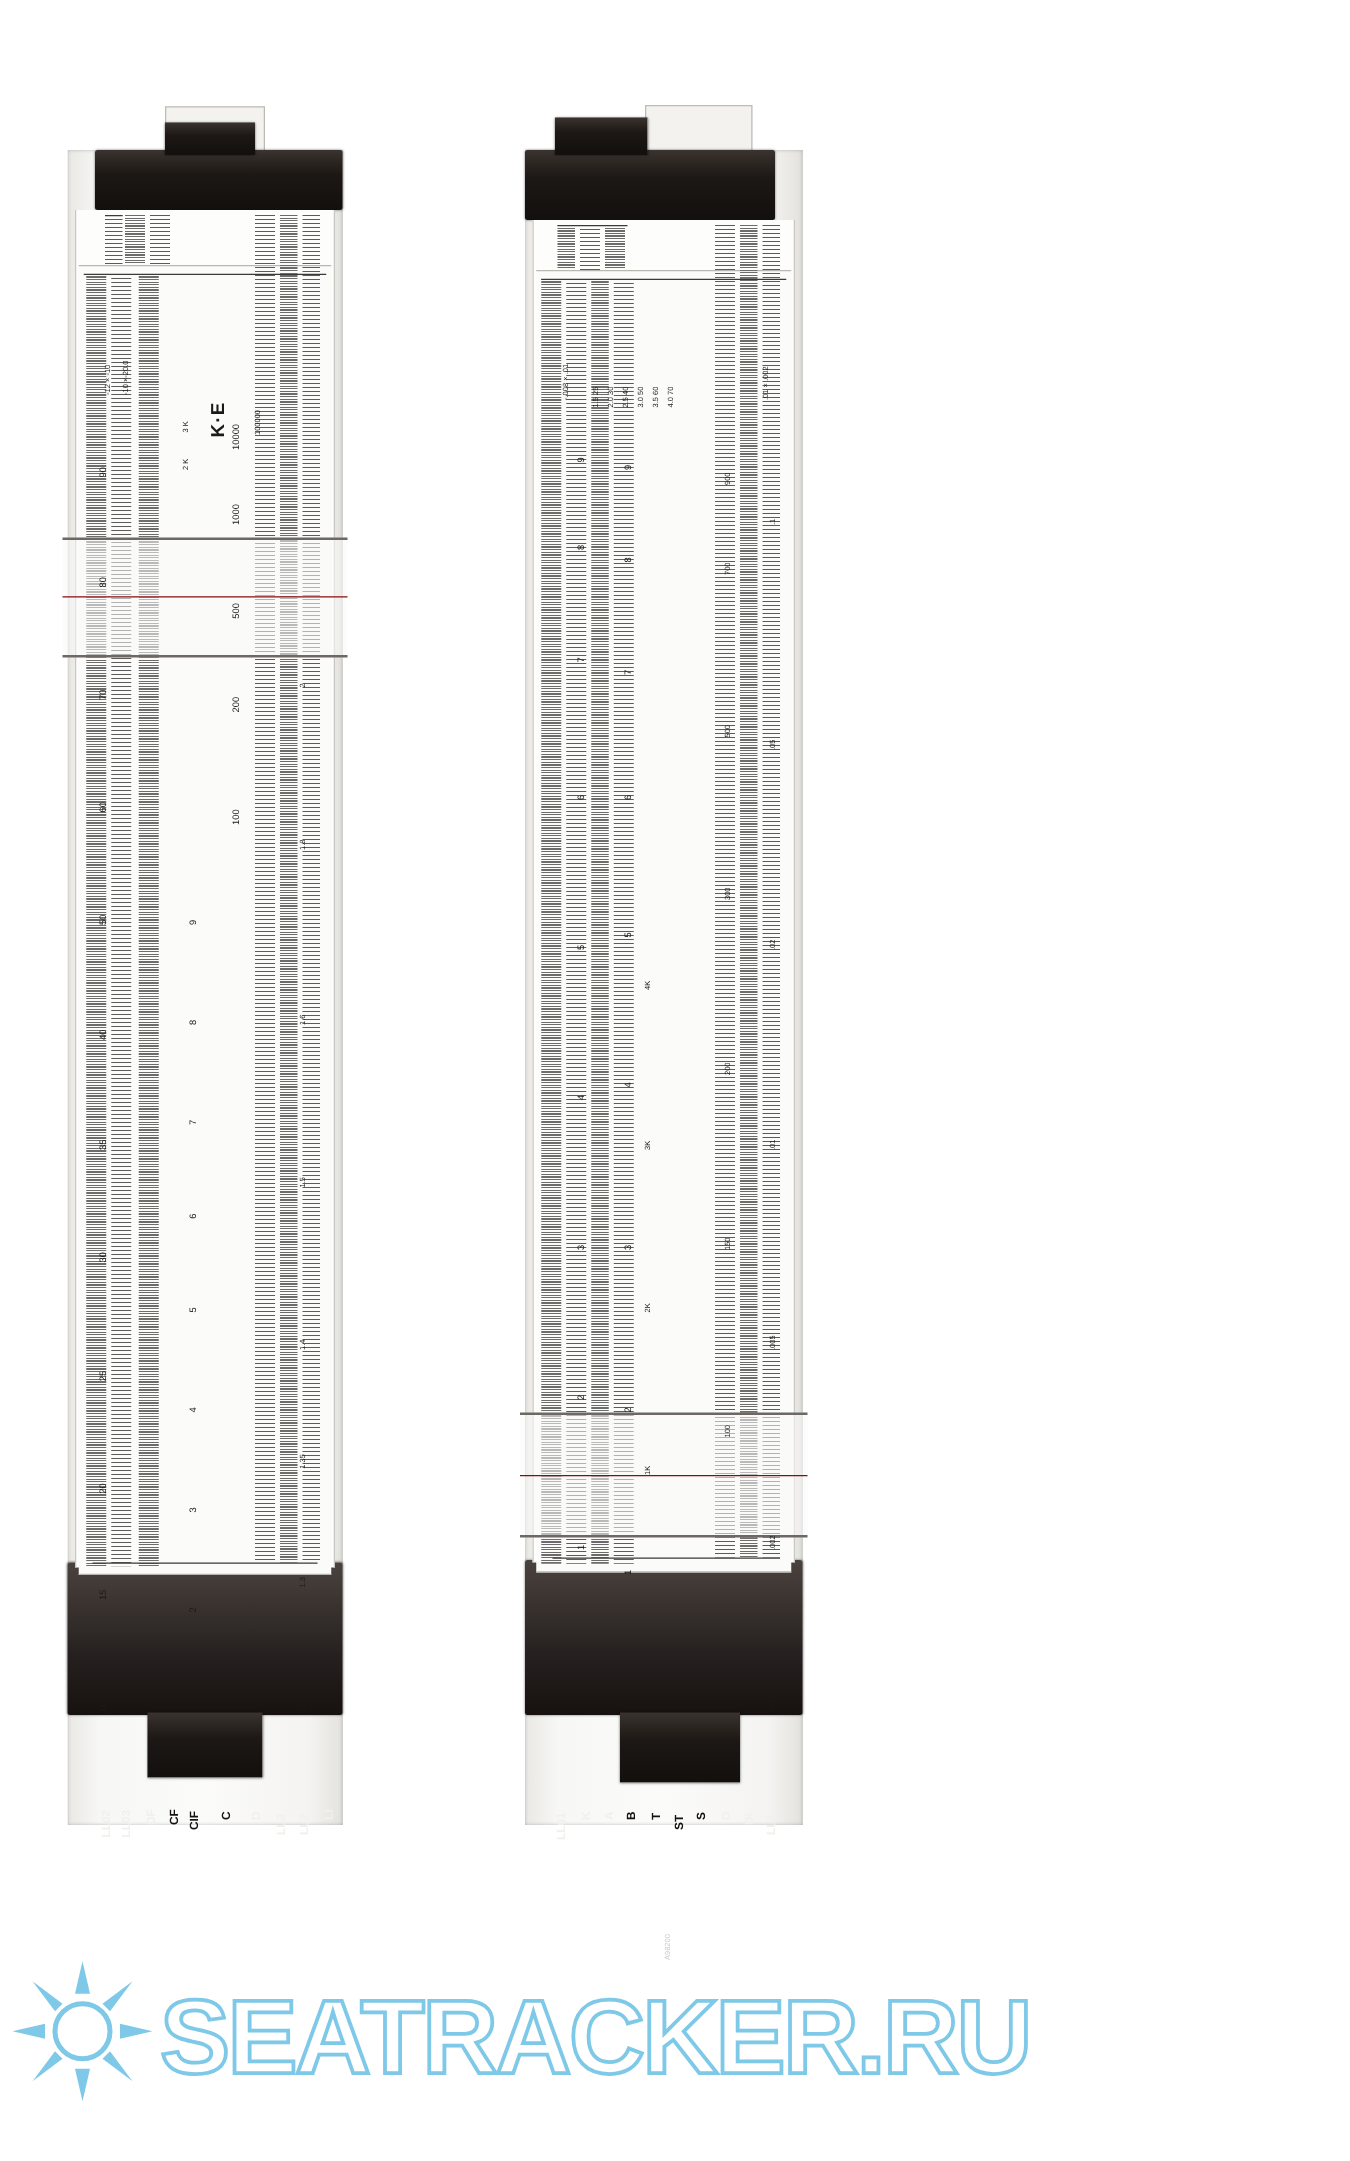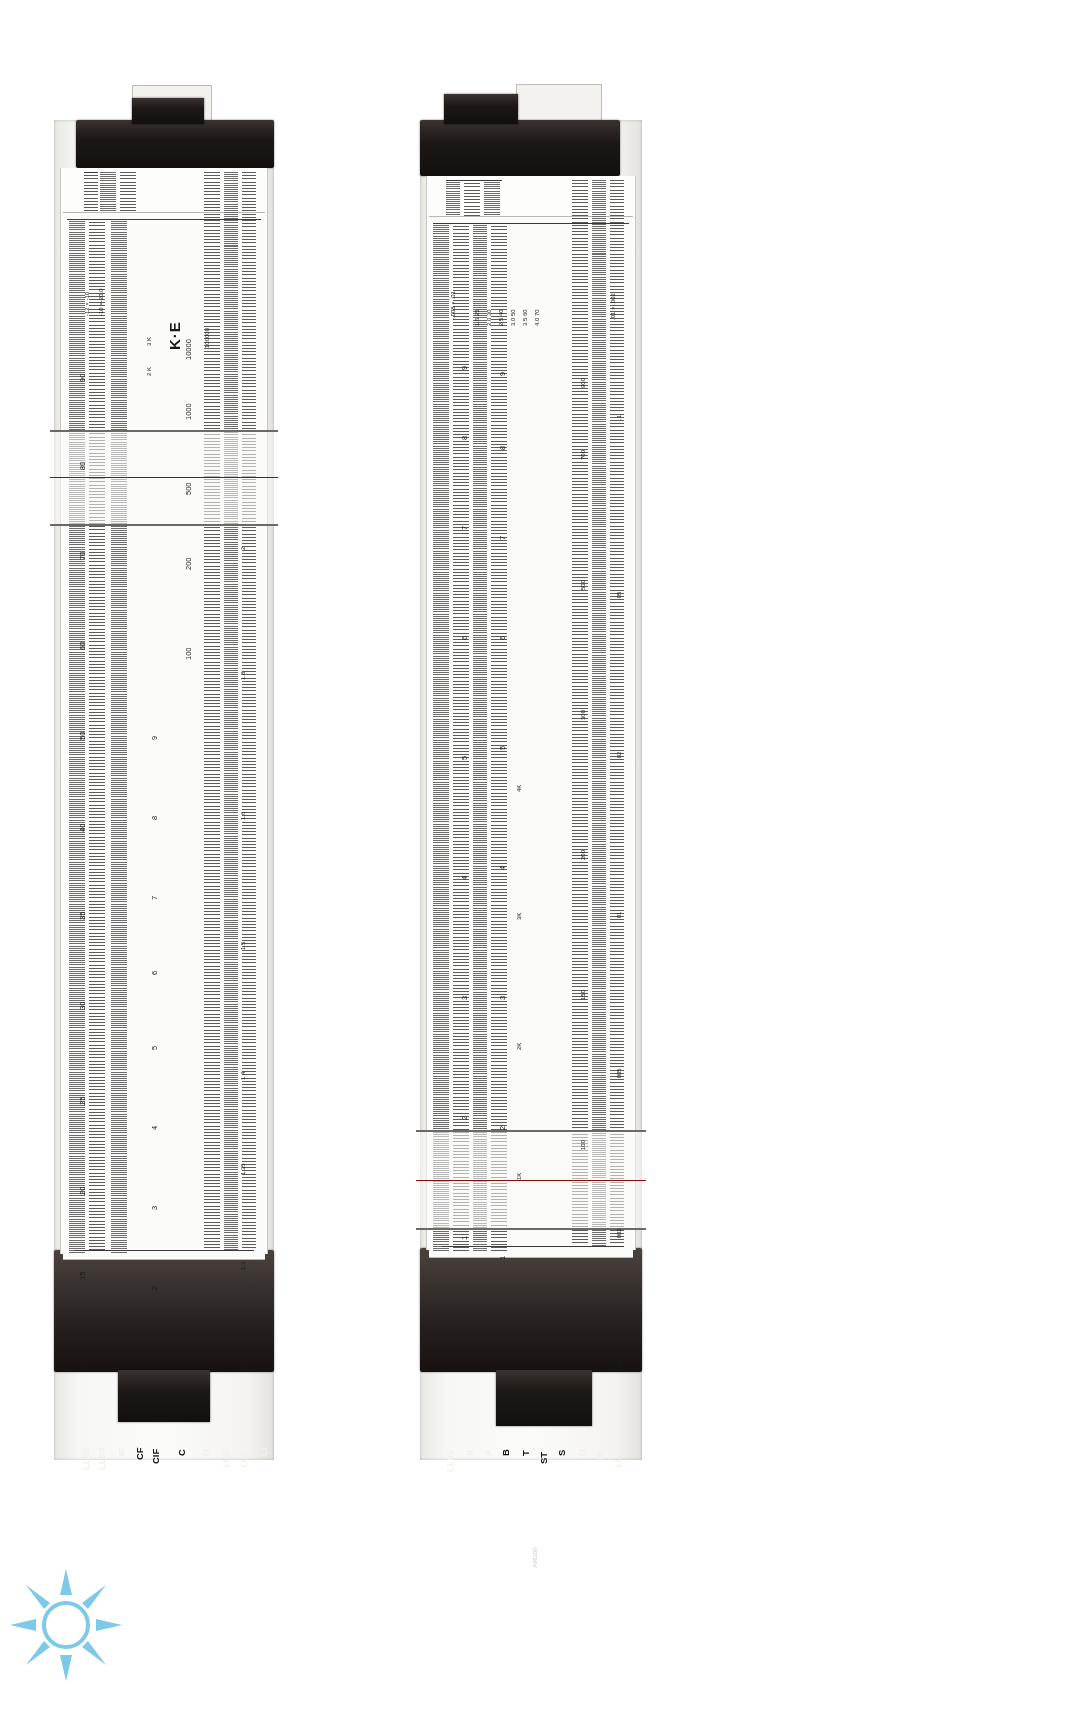--- a/index.html
+++ b/index.html
@@ -380,13 +380,14 @@
         <path d="M60 116 L66 90 L54 90 Z" fill="#7ec8e8" stroke="none"></path>
         <path d="M4 60 L30 54 L30 66 Z" fill="#7ec8e8" stroke="none"></path>
         <path d="M116 60 L90 54 L90 66 Z" fill="#7ec8e8" stroke="none"></path>
         <path d="M20 20 L44 38 L38 44 Z" fill="#7ec8e8" stroke="none"></path>
         <path d="M100 20 L76 38 L82 44 Z" fill="#7ec8e8" stroke="none"></path>
         <path d="M20 100 L44 82 L38 76 Z" fill="#7ec8e8" stroke="none"></path>
         <path d="M100 100 L76 82 L82 76 Z" fill="#7ec8e8" stroke="none"></path>
       </g>
     </g>
   </svg>
+  <div class="wm-text">SEATRACKER.RU</div>
 </div>
 
 </body></html>

